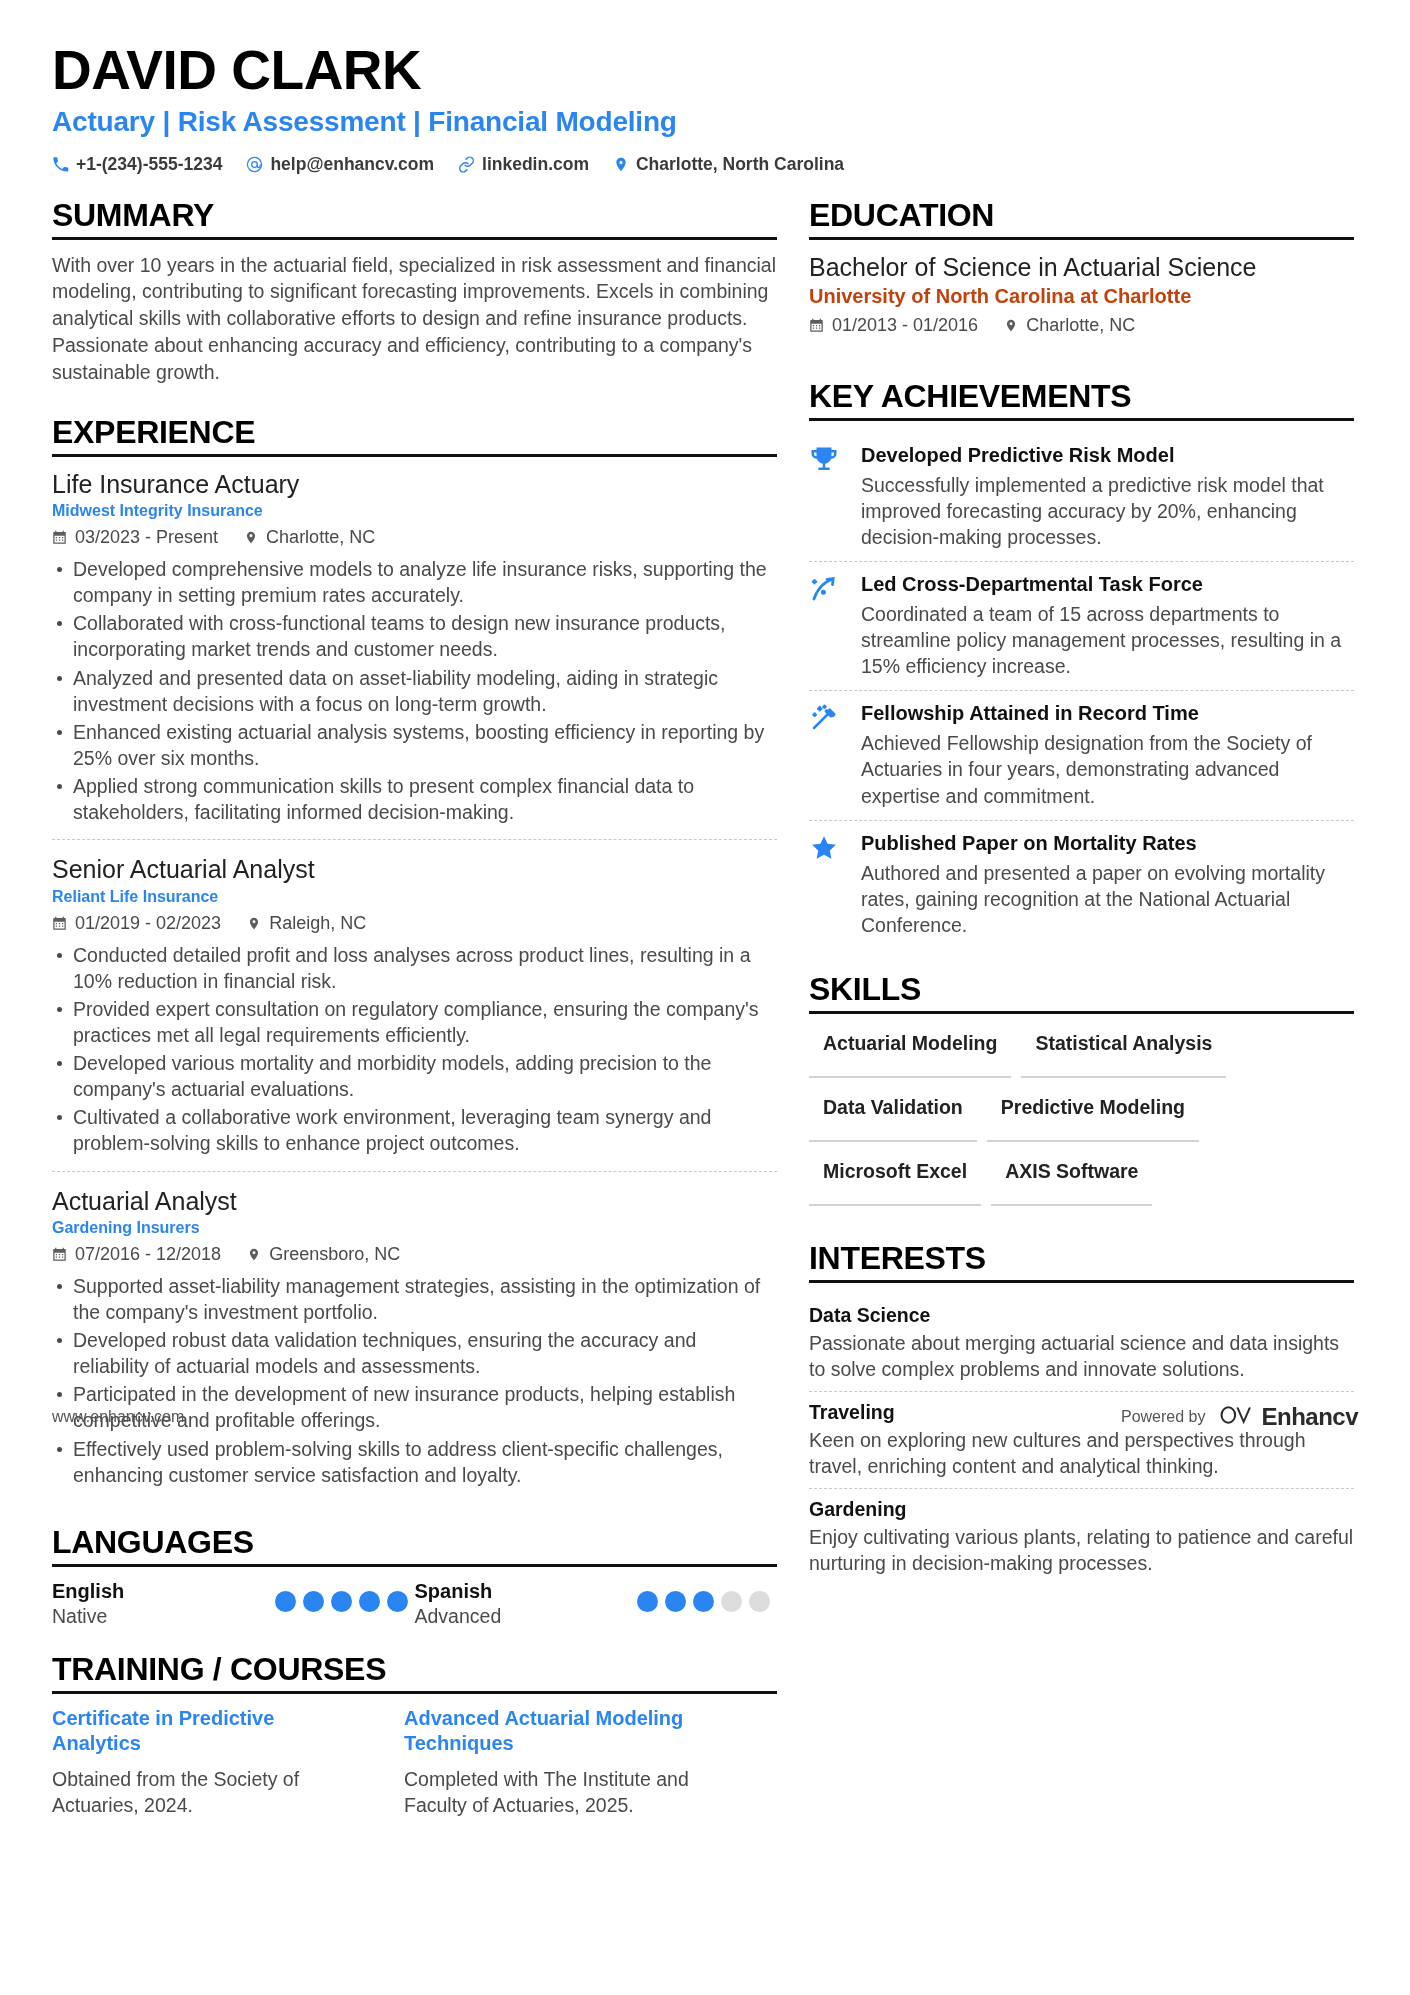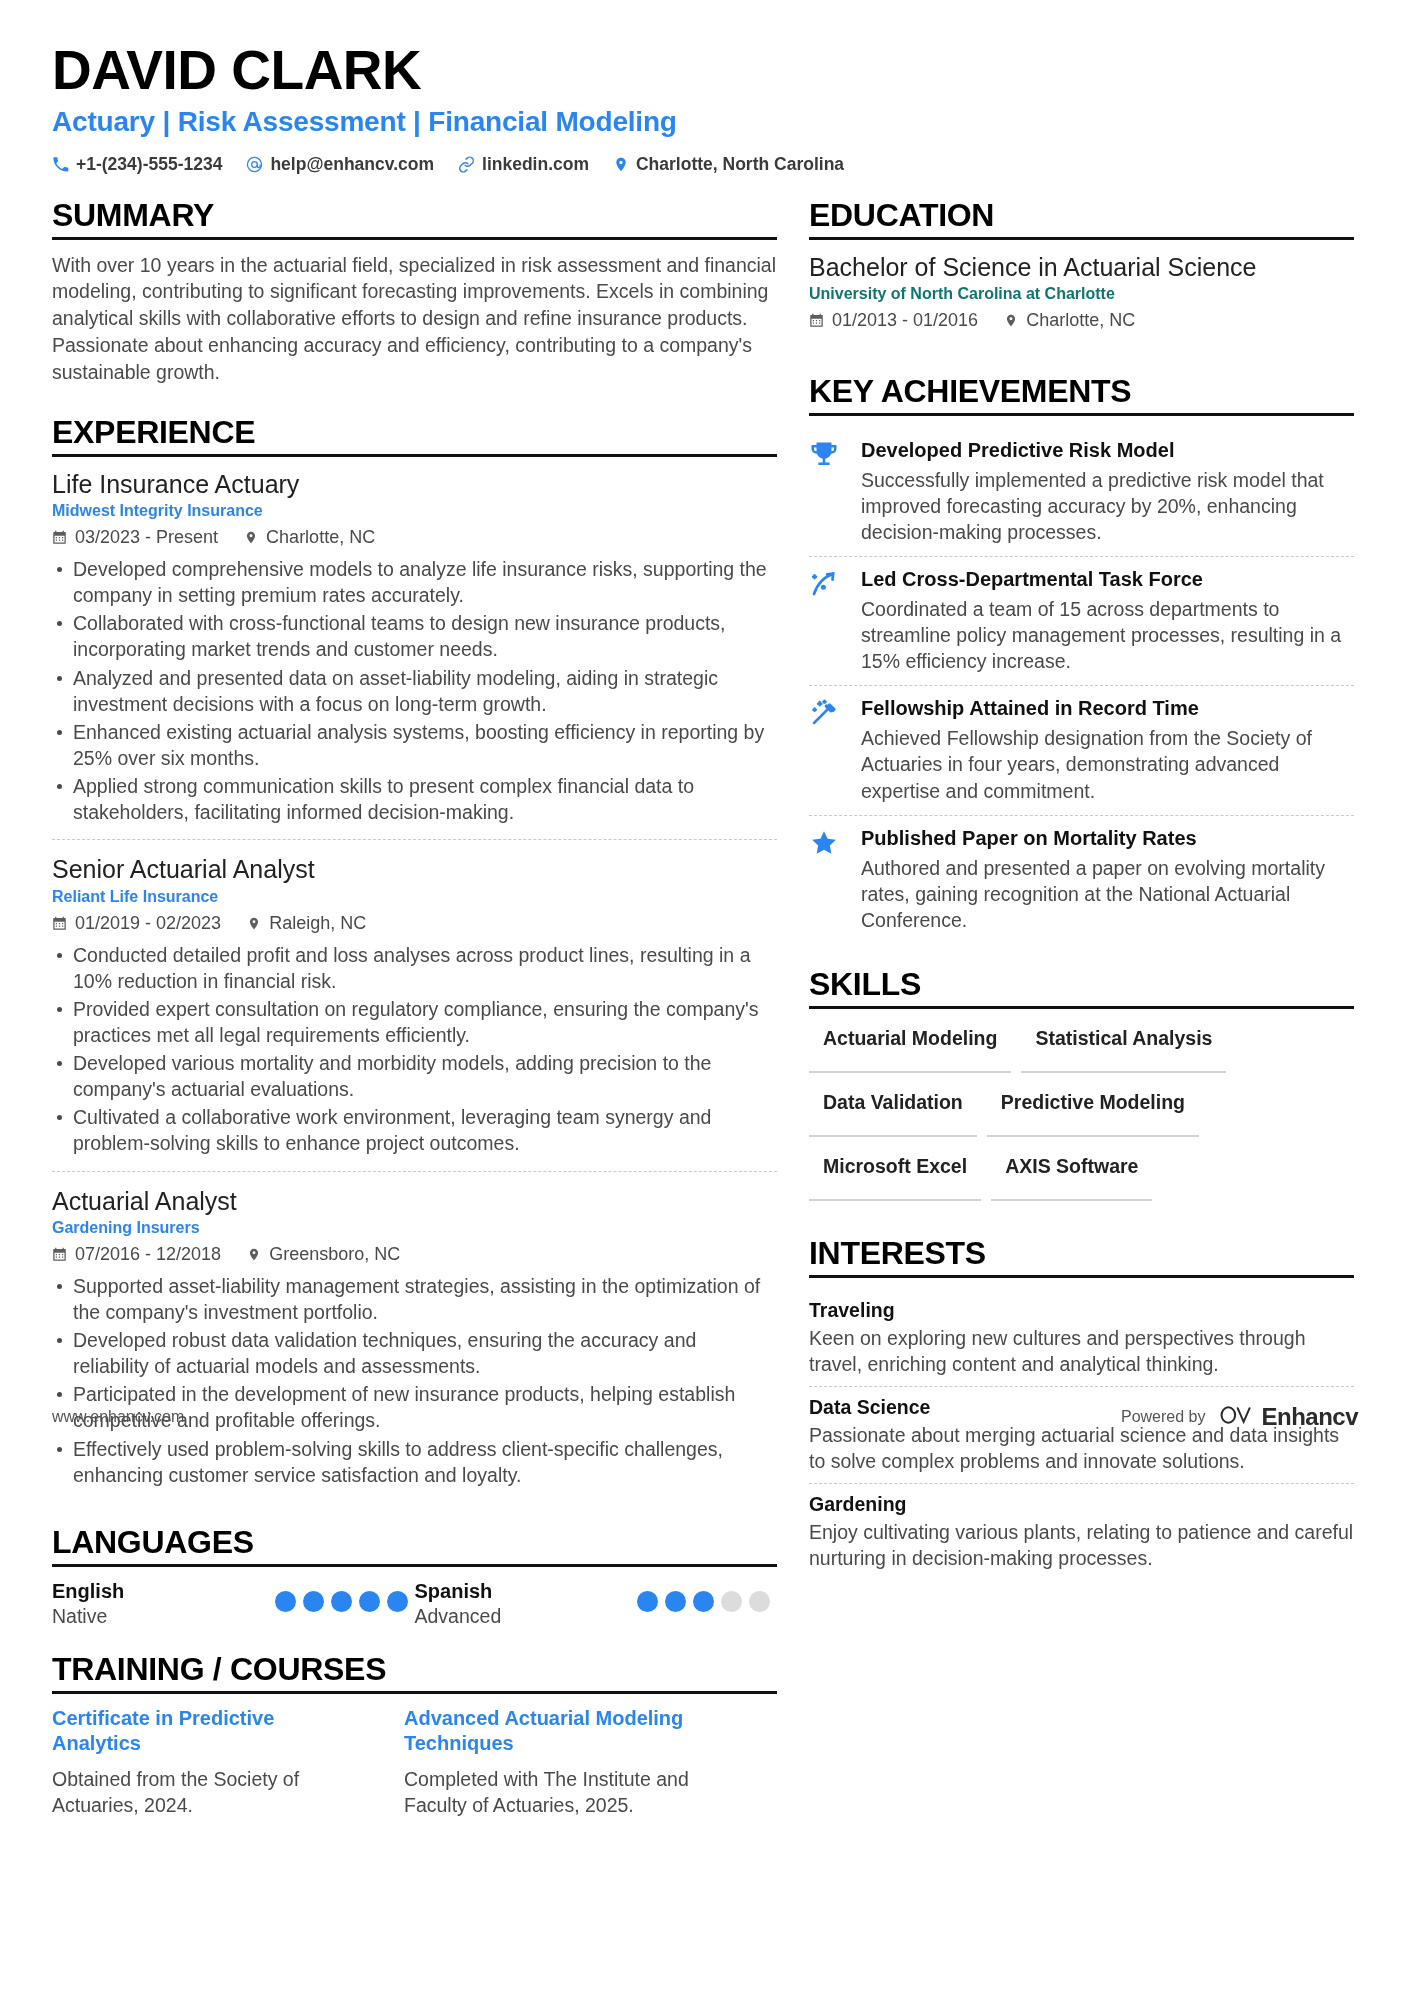--- a/index.html
+++ b/index.html
@@ -55,21 +55,21 @@
     position: relative; padding-left: 21px; font-size: 19.5px;
     line-height: 1.34; color: #4a4a4a; margin-bottom: 2px;
   }
   ul.bullets li::before {
     content: ""; position: absolute; left: 5px; top: 11px;
     width: 5px; height: 5px; border-radius: 50%; background: #4a4a4a;
   }
 
   
   .edu-degree { font-size: 25px; color: #222; line-height: 1.25; margin-bottom: 2px; }
-  .edu-school { font-size: 16px; font-weight: 700; color: #0f766e; margin-bottom: 7px; }
+  .edu-school { font-size: 20px; font-weight: 700; color: #c2410c; margin-bottom: 7px; }
 
   
   .ach { display: flex; padding: 10px 0 11px 0; }
   .ach + .ach { border-top: 1.5px dashed #c9c9c9; }
   .ach-icon { width: 52px; flex: 0 0 52px; color: #2b85f0; padding-top: 2px; }
   .ach-body { flex: 1; }
   .ach-title { font-size: 20px; font-weight: 700; color: #111; margin-bottom: 4px; line-height: 1.25; }
   .ach-desc { font-size: 19.5px; line-height: 1.34; color: #4a4a4a; }
 
   
@@ -424,26 +424,26 @@
           <span class="skill">Predictive Modeling</span>
           <span class="skill">Microsoft Excel</span>
           <span class="skill">AXIS Software</span>
         </div>
       </div>
 
       <div class="sec mt-sec">
         <div class="sec-title">INTERESTS</div>
         <div class="sec-rule"></div>
         <div class="interest">
+          <div class="interest-title">Data Science</div>
+          <div class="interest-desc">Passionate about merging actuarial science and data insights to solve complex problems and innovate solutions.</div>
+        </div>
+        <div class="interest">
           <div class="interest-title">Traveling</div>
           <div class="interest-desc">Keen on exploring new cultures and perspectives through travel, enriching content and analytical thinking.</div>
-        </div>
-        <div class="interest">
-          <div class="interest-title">Data Science</div>
-          <div class="interest-desc">Passionate about merging actuarial science and data insights to solve complex problems and innovate solutions.</div>
         </div>
         <div class="interest">
           <div class="interest-title">Gardening</div>
           <div class="interest-desc">Enjoy cultivating various plants, relating to patience and careful nurturing in decision-making processes.</div>
         </div>
       </div>
 
     </div>
   </div>
 

